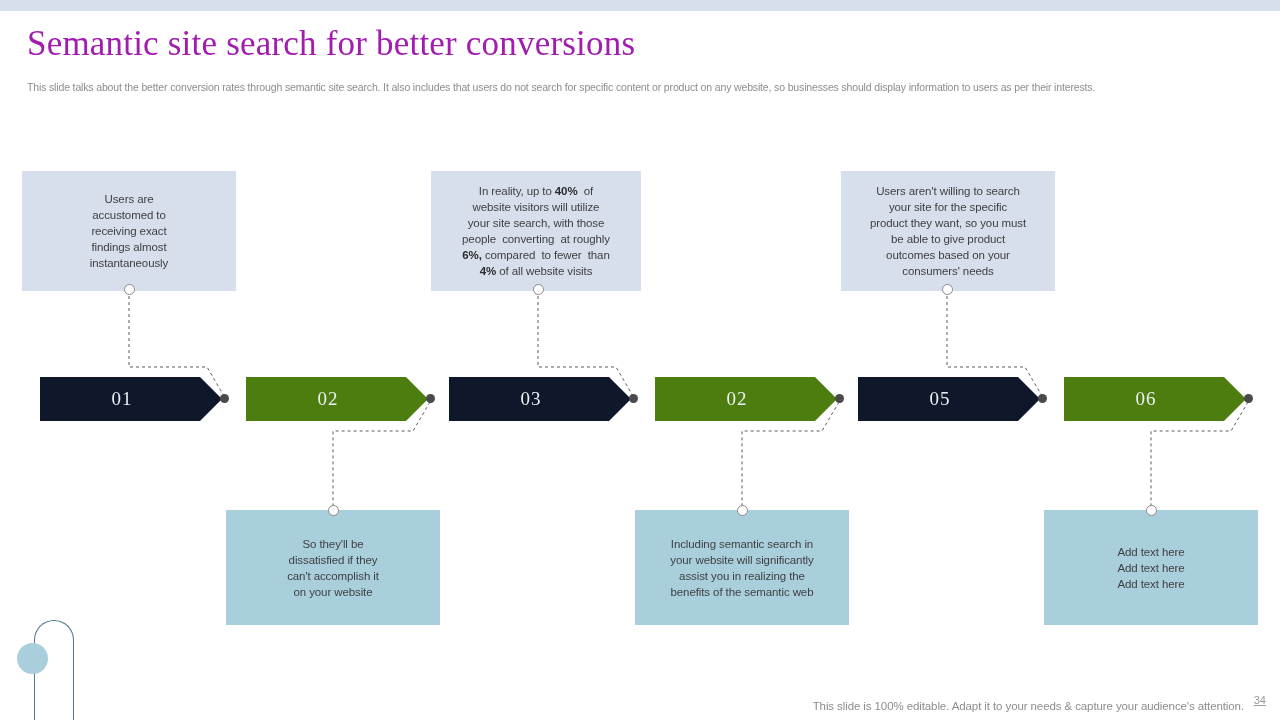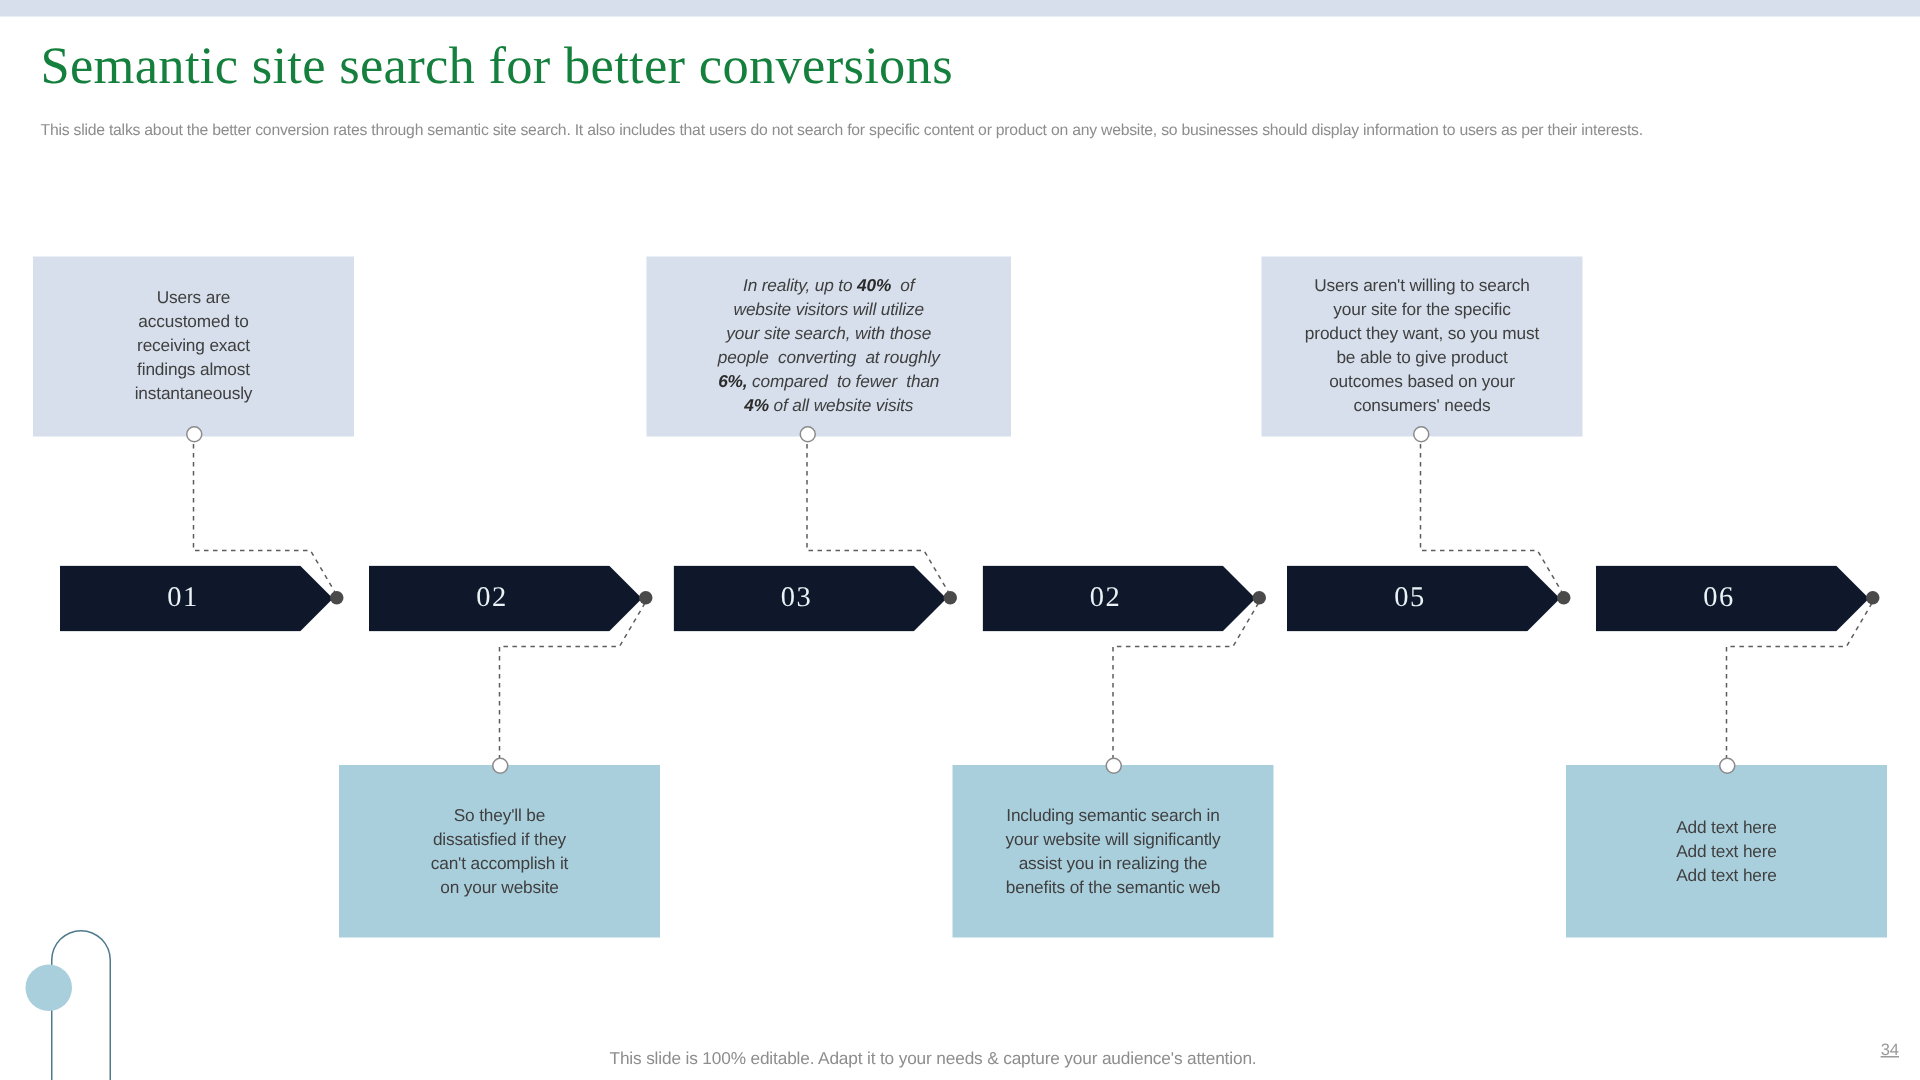--- a/index.html
+++ b/index.html
@@ -22,21 +22,21 @@
     background: #d6dfeb;
   }
 
   
   .title {
     position: absolute; left: 27px; top: 24px;
     width: 1100px;
     font-family: "Liberation Serif", serif;
     font-size: 35px;
     font-weight: 400;
-    color: #15803d;
+    color: #a21caf;
     letter-spacing: .2px;
     white-space: nowrap;
   }
   .subtitle {
     position: absolute; left: 27px; top: 80px;
     width: 1190px;
     font-size: 10.5px;
     line-height: 14px;
     color: #8d8d8d;
     letter-spacing: -0.15px;
@@ -72,21 +72,21 @@
     clip-path: polygon(0 0, calc(100% - 22px) 0, 100% 50%, calc(100% - 22px) 100%, 0 100%);
   }
   .chev span {
     font-family: "Liberation Serif", serif;
     font-size: 19px;
     color: #eaf2f6;
     letter-spacing: 1px;
     margin-right: 18px;
   }
   .chev-dark  { background: #0f172a; }
-  .chev-teal  { background: #0f172a; }
+  .chev-teal  { background: #4d7c0f; }
 
   
   .tip-dot {
     position: absolute;
     width: 9px; height: 9px;
     border-radius: 50%;
     background: #4a4a4a;
   }
 
   
@@ -127,21 +127,21 @@
     width: 31px; height: 31px;
     border-radius: 50%;
     background: #a9cfdd;
   }
 
   
   .footer-note {
     position: absolute;
     left: 0; top: 700px;
     width: 1244px;
-    text-align: center;
+    text-align: right;
     font-size: 11.5px;
     color: #8d8d8d;
     letter-spacing: -0.1px;
   }
   .page-num {
     position: absolute;
     right: 14px; top: 694px;
     font-size: 11px;
     color: #9a9a9a;
     text-decoration: underline;
@@ -175,21 +175,21 @@
   <div class="box box-top" style="left:22px; top:171px; width:214px; height:120px;align-items:center;">
     <div class="txt">
       <span>Users are</span><br>
       <span>accustomed to</span><br>
       <span>receiving  exact</span><br>
       <span>findings  almost</span><br>
       <span>instantaneously</span>
     </div>
   </div>
 
-  <div class="box box-top" style="left:431px; top:171px; width:243px; height:120px;font-style:italic;">
+  <div class="box box-top" style="left:431px; top:171px; width:210px; height:120px;">
     <div class="txt">
       <span>In reality, up to <b>40%</b>&nbsp; of</span><br>
       <span>website visitors will utilize</span><br>
       <span>your site search, with those</span><br>
       <span>people&nbsp; converting&nbsp; at roughly</span><br>
       <span><b>6%,</b> compared&nbsp; to fewer&nbsp; than</span><br>
       <span><b>4%</b> of all website visits</span>
     </div>
   </div>
 

